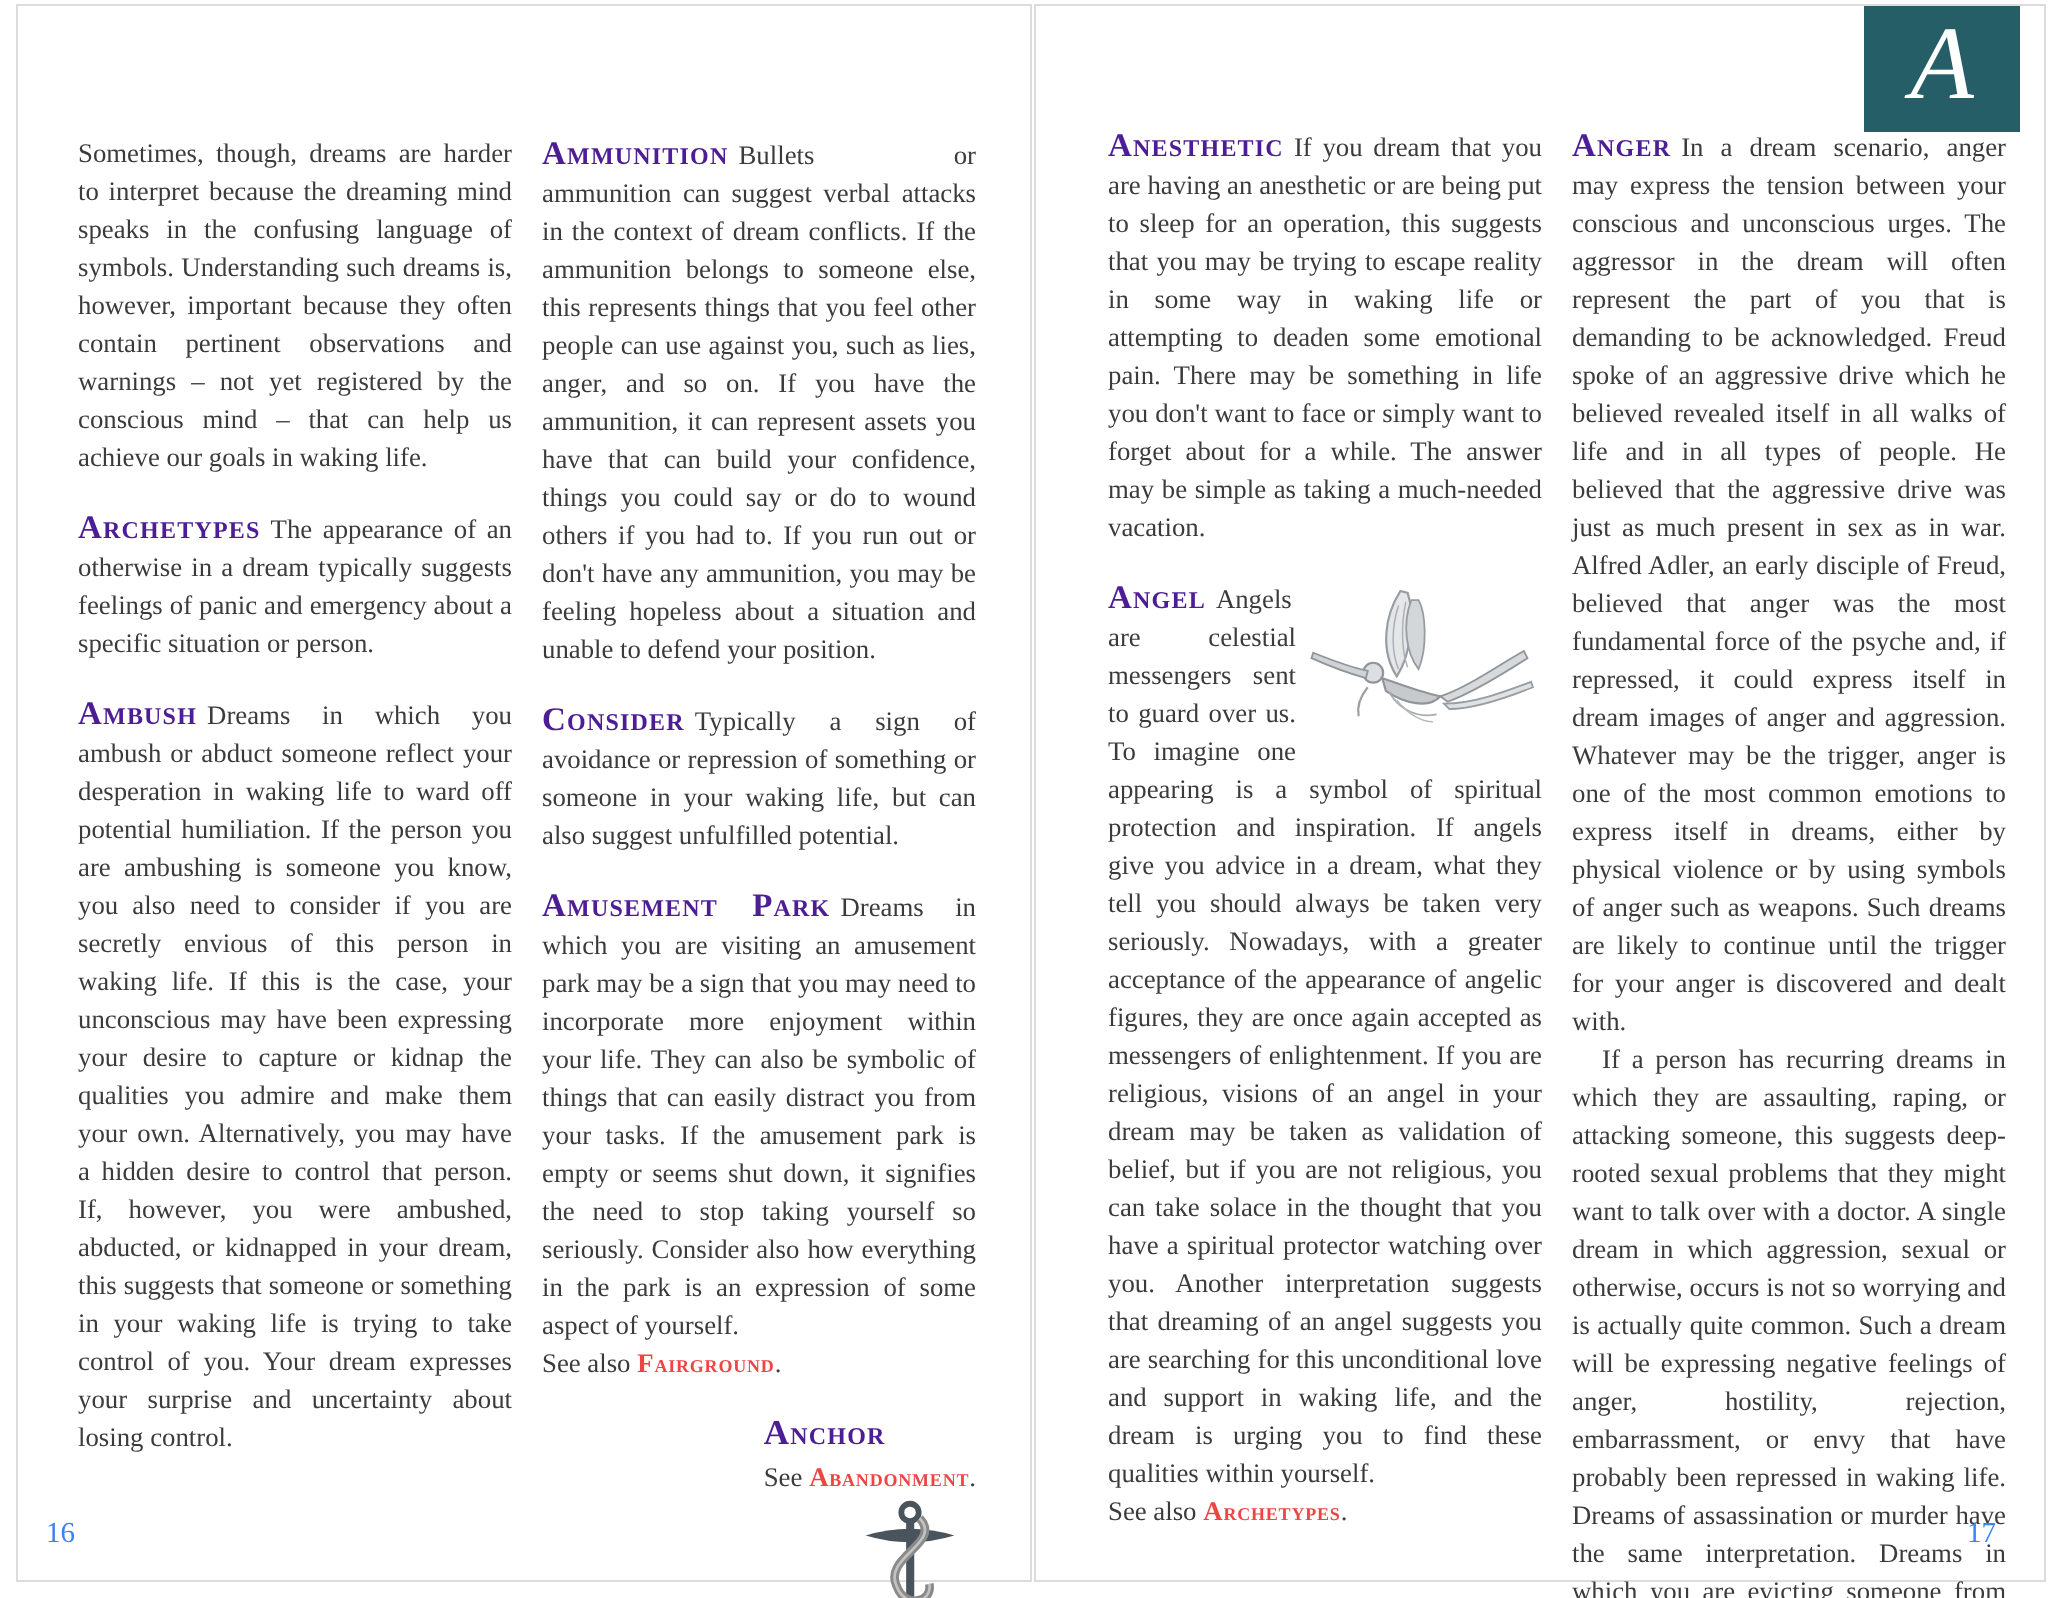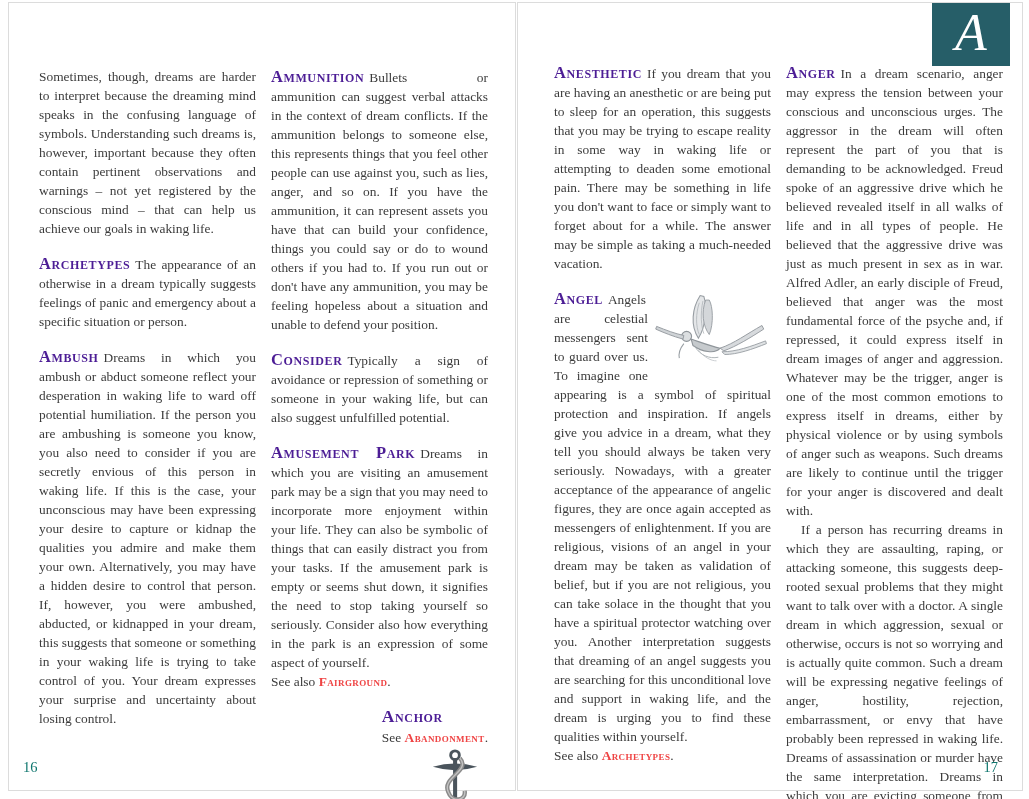--- a/index.html
+++ b/index.html
@@ -18,21 +18,21 @@
   .term{font-variant:small-caps;color:#4c1d95;font-weight:600;font-size:16.5px;letter-spacing:.6px;margin-right:5px;line-height:19px;}
   .term-block{margin:0 0 2px 0;}
   .term-block .term{font-size:17.5px;margin-right:0;}
   .see-line{font-size:13.4px;line-height:19px;}
   .xref{font-variant:small-caps;font-weight:600;letter-spacing:.4px;color:#ef4444;}
   .float-img{float:right;width:118px;height:88px;margin:2px 0 4px 5px;}
   .entry-row{display:flex;align-items:flex-end;justify-content:flex-start;flex-direction:column;}
   .anchor-art{width:54px;height:82px;margin-right:6px;flex:0 0 auto;}
   .letter-tab{position:absolute;left:932px;top:3px;width:78px;height:63px;background:#265e68;display:flex;align-items:center;justify-content:center;}
   .letter-tab span{color:#ffffff;font-style:italic;font-size:52px;line-height:1;font-family:"Liberation Serif",serif;padding-bottom:4px;}
-  .page-num{position:absolute;bottom:14px;font-size:14.5px;color:#0f766e;}
+  .page-num{position:absolute;bottom:14px;font-size:14.5px;color:#3b82f6;}
   .page-num.left{left:14px;}
   .page-num.right{right:24px;}
   svg{display:block;}
 </style>
 </head>
 <body>
 
 <div class="spread">
 
   <div class="page page-left">

